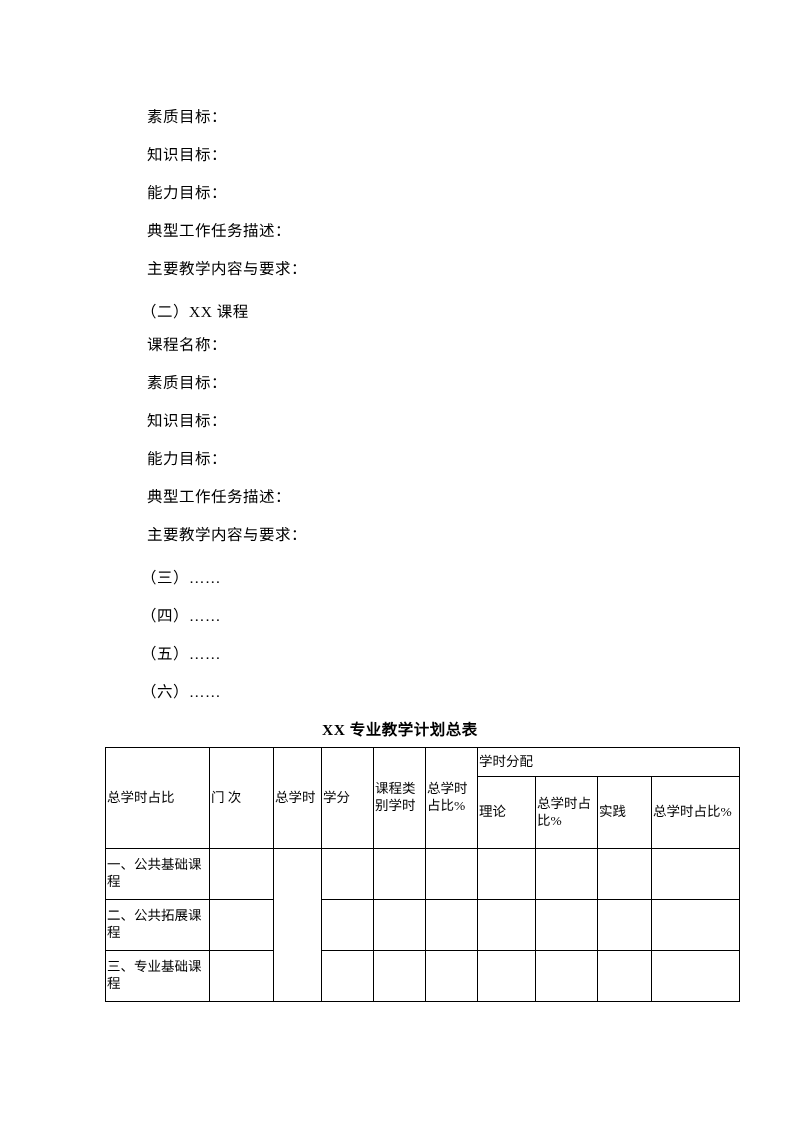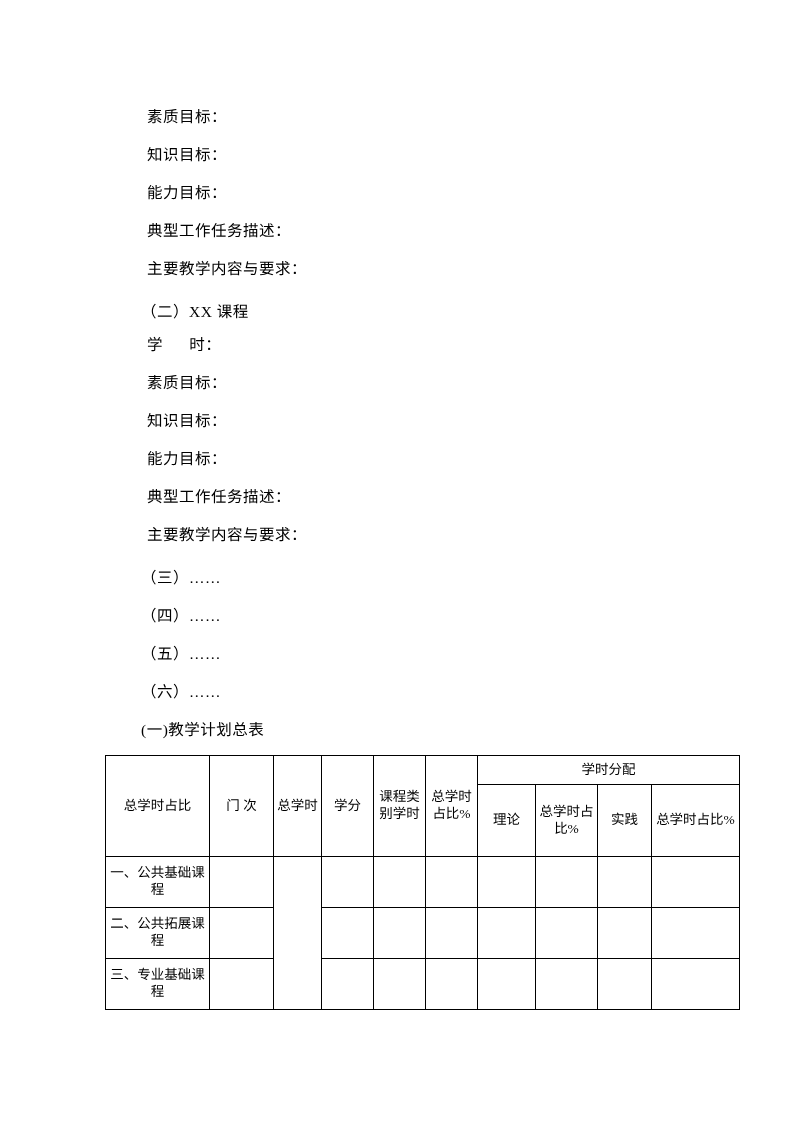--- a/index.html
+++ b/index.html
@@ -55,21 +55,21 @@
   table.plan {
     border-collapse: collapse;
     width: 590px;
     margin: 0 auto;
     table-layout: fixed;
   }
   table.plan td, table.plan th {
     border: 1px solid #000000;
     font-size: 13.5px;
     font-weight: normal;
-    text-align: center;
+    text-align: left;
     vertical-align: middle;
     padding: 2px 1px;
     line-height: 1.25;
     word-break: break-all;
   }
   .hdr-row1 td { height: 24px; }
   .hdr-tall { height: 72px; }
   .body-row td { height: 46px; }
   .cat-cell {
     text-align: center;
@@ -87,37 +87,37 @@
     <p class="doc-line indent-1">素质目标：</p>
     <p class="doc-line indent-1">知识目标：</p>
     <p class="doc-line indent-1">能力目标：</p>
     <p class="doc-line indent-1">典型工作任务描述：</p>
     <p class="doc-line indent-1">主要教学内容与要求：</p>
   </div>
 
   <p class="heading-sub">（二）XX 课程</p>
 
   <div>
-    <p class="doc-line indent-1">学      时：</p>
+    <p class="doc-line indent-1">课程名称：</p>
     <p class="doc-line indent-1">素质目标：</p>
     <p class="doc-line indent-1">知识目标：</p>
     <p class="doc-line indent-1">能力目标：</p>
     <p class="doc-line indent-1">典型工作任务描述：</p>
     <p class="doc-line indent-1">主要教学内容与要求：</p>
   </div>
 
   <div>
     <p class="heading-sub">（三）……</p>
     <p class="heading-sub">（四）……</p>
     <p class="heading-sub">（五）……</p>
     <p class="heading-sub">（六）……</p>
   </div>
 
-  <p class="heading-sub">(一)教学计划总表</p>
 
+  <p class="table-title">XX 专业教学计划总表</p>
 
   <table class="plan">
     <colgroup>
       <col style="width:104px">
       <col style="width:64px">
       <col style="width:48px">
       <col style="width:52px">
       <col style="width:52px">
       <col style="width:52px">
       <col style="width:58px">

